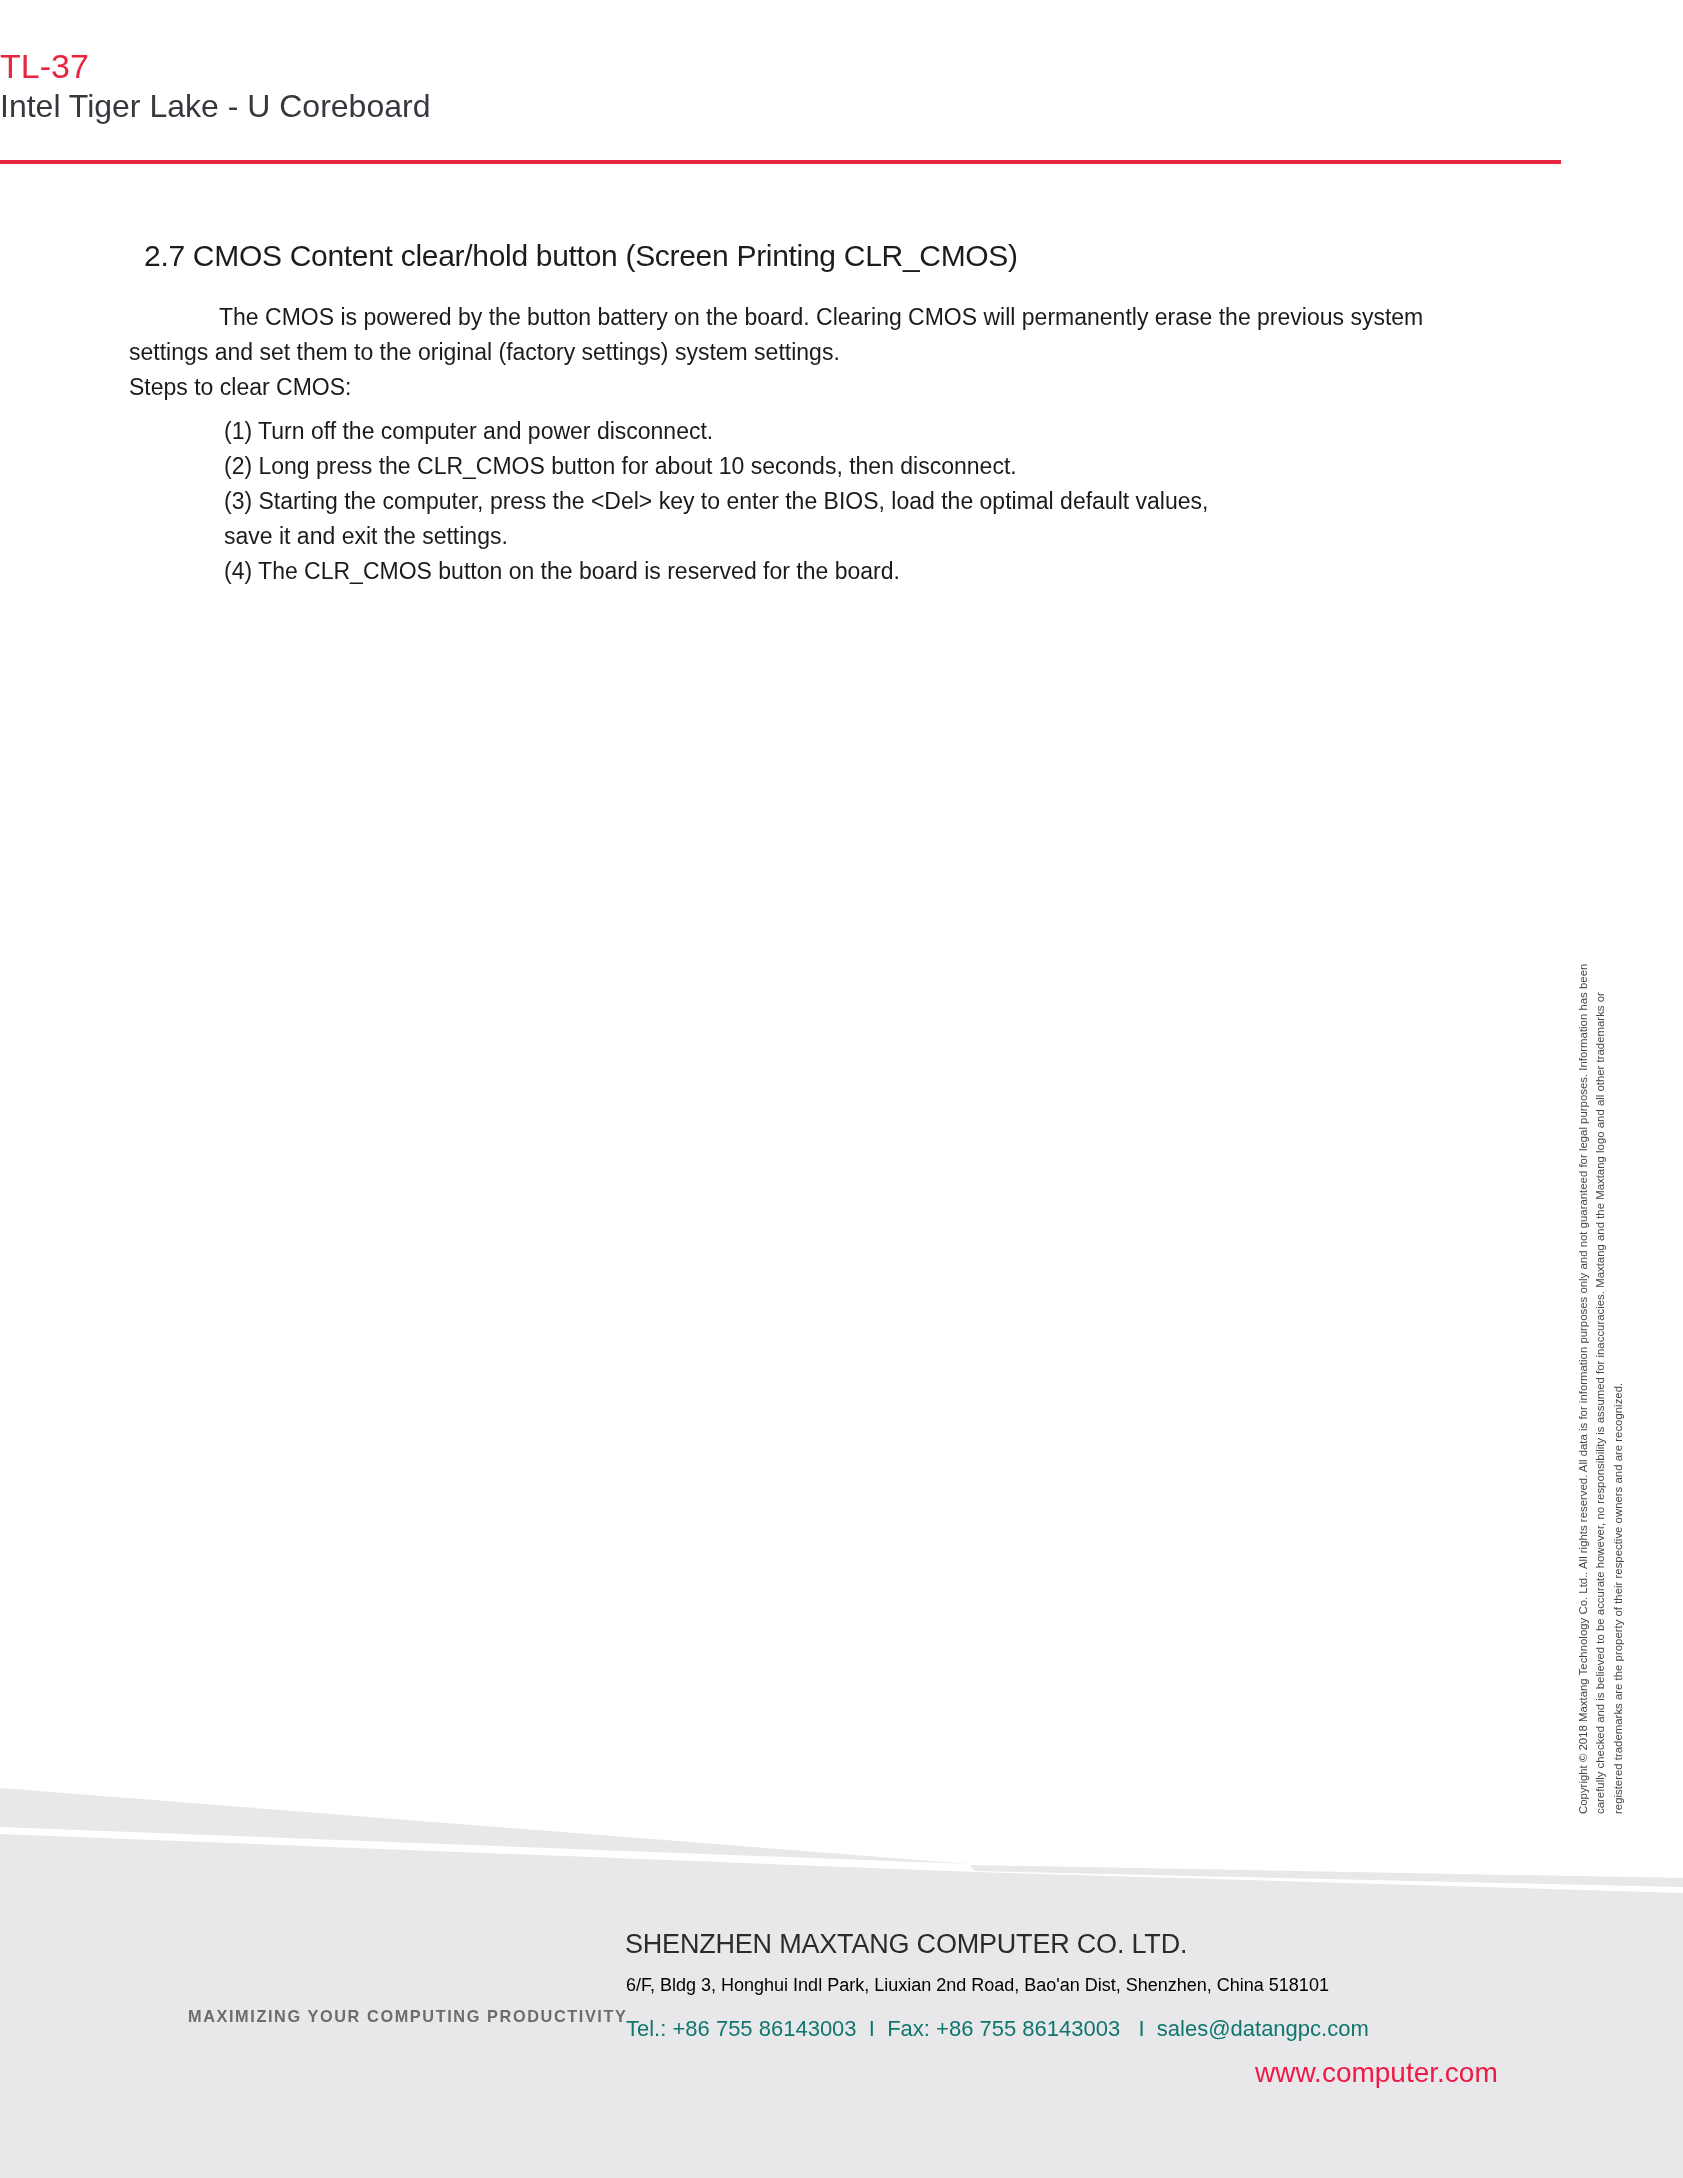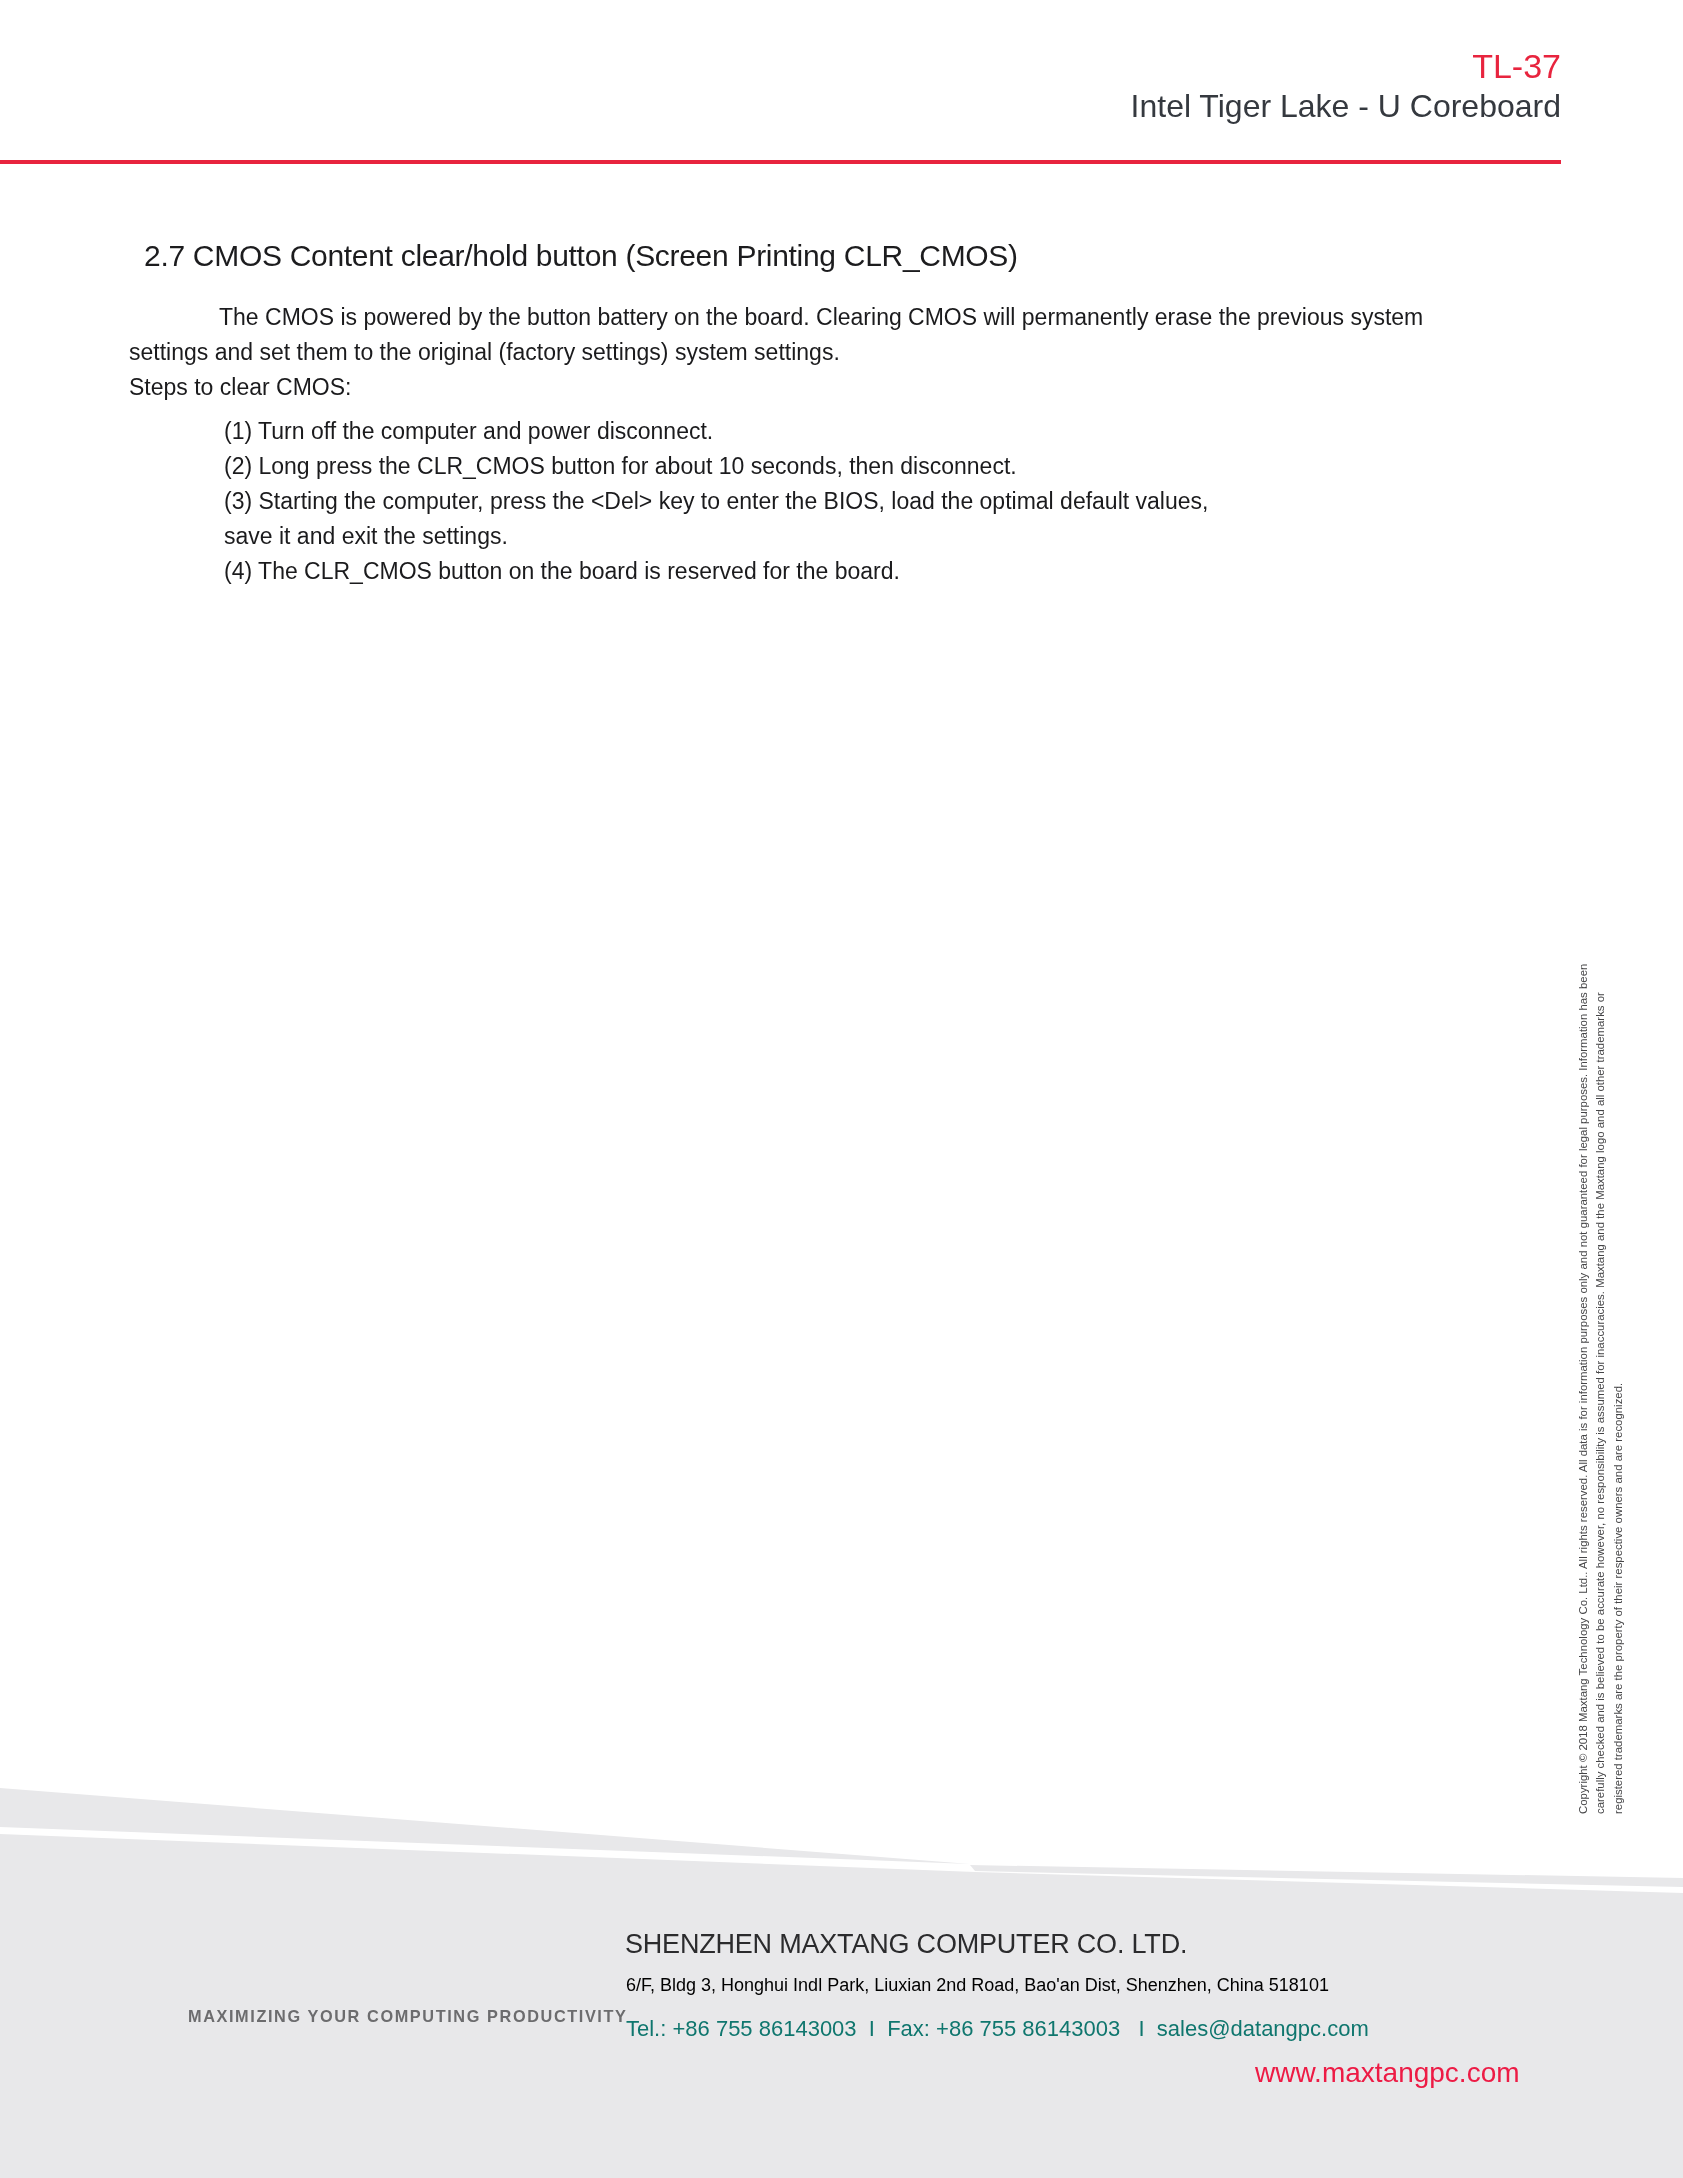--- a/index.html
+++ b/index.html
@@ -1,20 +1,20 @@
 <!DOCTYPE html>
 <html><head>
 <meta charset="utf-8">
 <style>
   html,body{margin:0;padding:0;background:#ffffff;}
   .page{position:relative;width:1683px;height:2178px;background:#ffffff;overflow:hidden;
         font-family:"Liberation Sans",sans-serif;color:#1b1b1d;}
 
   
-  .hdr{position:absolute;top:46px;left:0;right:122px;text-align:right;}
+  .hdr{position:absolute;top:46px;left:0;right:122px;}
   .hdr-model{font-size:34px;line-height:40px;font-weight:500;color:#e8243e;}
   .hdr-sub{font-size:32px;line-height:40px;font-weight:400;color:#35393f;}
   .hdr-rule{position:absolute;top:160px;left:0;width:1561px;height:4px;background:#e8243e;}
 
   
   .heading{position:absolute;top:224px;left:144px;font-size:30px;line-height:38px;
            font-weight:500;color:#1c1c1e;letter-spacing:-0.3px;margin-top:13px;}
   .bodytext{position:absolute;left:129px;width:1440px;font-size:23px;line-height:35px;color:#1b1b1d;}
   .intro{top:300px;}
   .line.indent{text-indent:90px;}
@@ -83,16 +83,16 @@
   <div class="f-wedge"></div>
   <div class="f-sliver"></div>
   <div class="f-main"></div>
 
   <div class="tagline">MAXIMIZING YOUR COMPUTING PRODUCTIVITY</div>
 
   <div class="company">SHENZHEN MAXTANG COMPUTER CO. LTD.</div>
   <div class="addr">6/F, Bldg 3, Honghui Indl Park, Liuxian 2nd Road, Bao'an Dist, Shenzhen, China 518101</div>
   <div class="contact">Tel.: +86 755 86143003  I  Fax: +86 755 86143003   I  sales@datangpc.com</div>
 
-  <div class="website">www.maxtangpc.com</div>
+  <div class="website">www.computer.com</div>
 
 </div>
 
 
 </body></html>

